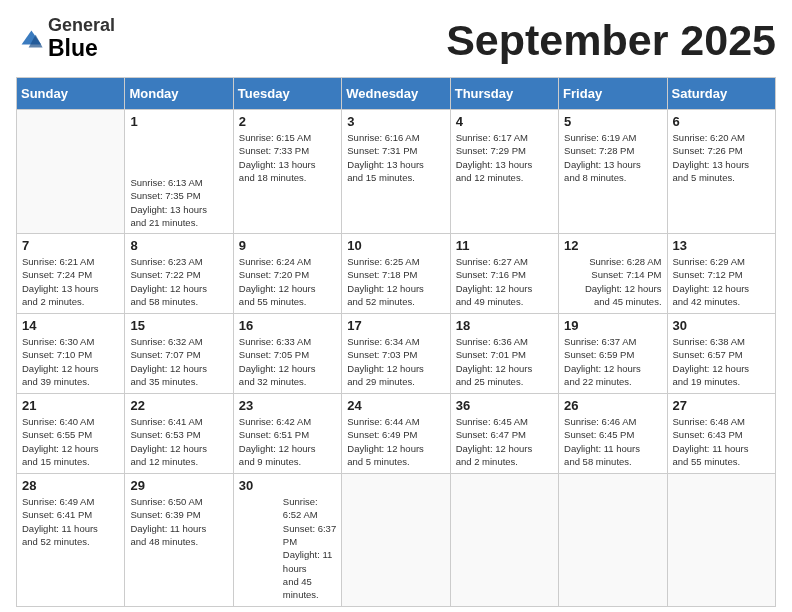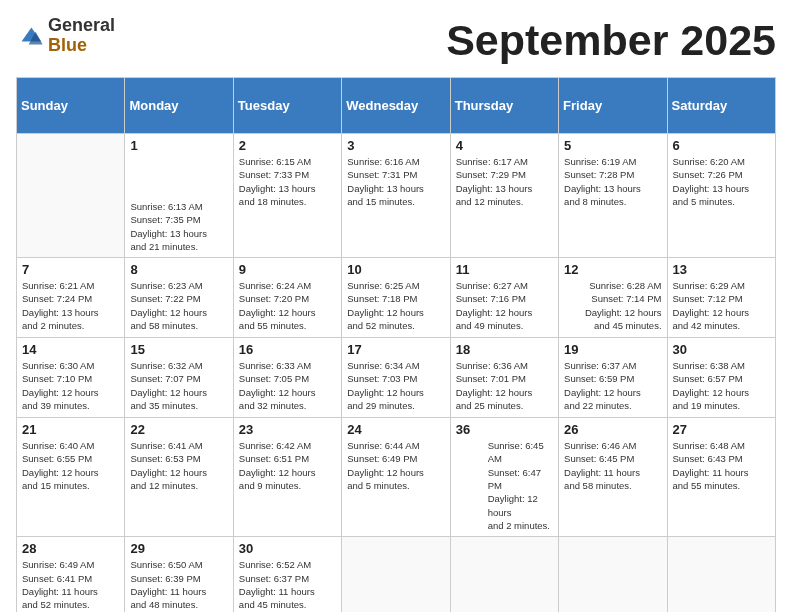--- a/index.html
+++ b/index.html
@@ -21,23 +21,23 @@
       align-items: center;
       gap: 4px;
     }
     .logo-text-general {
       font-size: 18px;
       font-weight: bold;
       color: #333;
       line-height: 1.1;
     }
     .logo-text-blue {
-      font-size: 18px;
-      font-weight: bold;
-      color: #a16207;
+      font-size: 23px;
+      font-weight: bold;
+      color: #000000;
       line-height: 1.1;
     }
     .logo-icon {
       width: 28px;
       height: 28px;
     }
     .title-area {
       text-align: right;
     }
     .month-title {
@@ -52,21 +52,21 @@
     table {
       width: 100%;
       border-collapse: collapse;
       table-layout: fixed;
     }
     thead tr th {
       background-color: #3a7bbf;
       color: #fff;
       font-size: 13px;
       font-weight: bold;
-      padding: 20px 4px;
+      padding: 8px 4px;
       text-align: left;
       border: 1px solid #ccc;
     }
     tbody tr td {
       border: 1px solid #ccc;
       vertical-align: top;
       padding: 4px 5px;
       font-size: 10px;
       color: #333;
       height: 80px;
@@ -295,21 +295,21 @@
         </td>
         <td>
           <span class="day-number">24</span>
           <div class="day-info" style="white-space: pre-line;">Sunrise: 6:44 AM
 Sunset: 6:49 PM
 Daylight: 12 hours
 and 5 minutes.</div>
         </td>
         <td>
           <span class="day-number">36</span>
-          <div class="day-info" style="white-space: pre-line; margin-left: 32px;">Sunrise: 6:45 AM
+          <div class="day-info" style="white-space: pre-line;">Sunrise: 6:45 AM
 Sunset: 6:47 PM
 Daylight: 12 hours
 and 2 minutes.</div>
         </td>
         <td>
           <span class="day-number">26</span>
           <div class="day-info" style="white-space: pre-line;">Sunrise: 6:46 AM
 Sunset: 6:45 PM
 Daylight: 11 hours
 and 58 minutes.</div>
@@ -332,21 +332,21 @@
         </td>
         <td>
           <span class="day-number">29</span>
           <div class="day-info" style="white-space: pre-line;">Sunrise: 6:50 AM
 Sunset: 6:39 PM
 Daylight: 11 hours
 and 48 minutes.</div>
         </td>
         <td>
           <span class="day-number">30</span>
-          <div class="day-info" style="white-space: pre-line;">Sunrise: 6:52 AM
+          <div class="day-info" style="white-space: pre-line; margin-left: 44px;">Sunrise: 6:52 AM
 Sunset: 6:37 PM
 Daylight: 11 hours
 and 45 minutes.</div>
         </td>
         <td class="empty"></td>
         <td class="empty"></td>
         <td class="empty"></td>
         <td class="empty"></td>
       </tr>
     </tbody>

